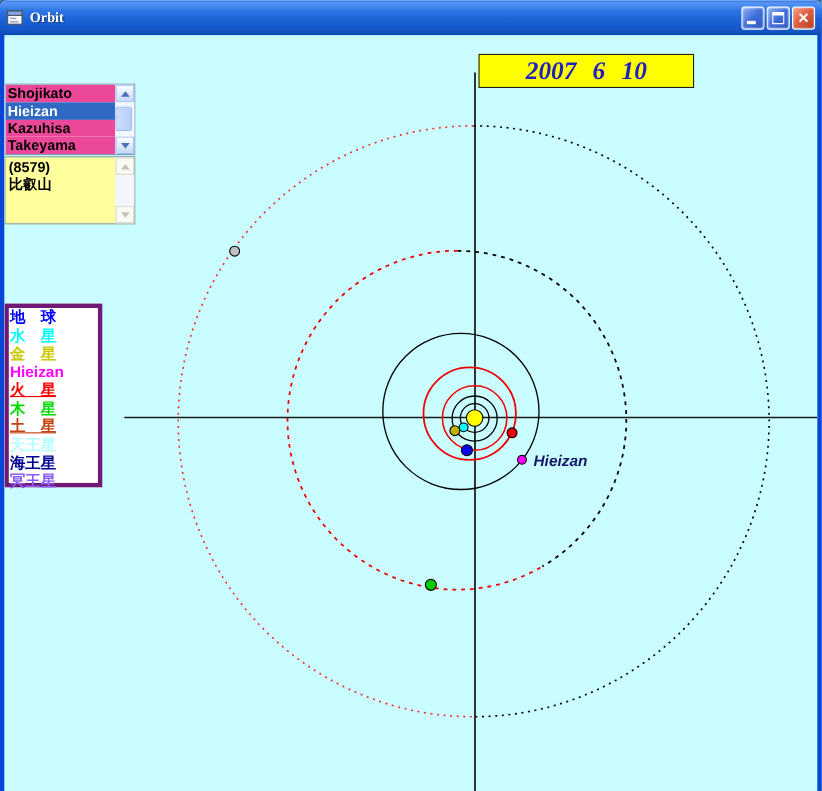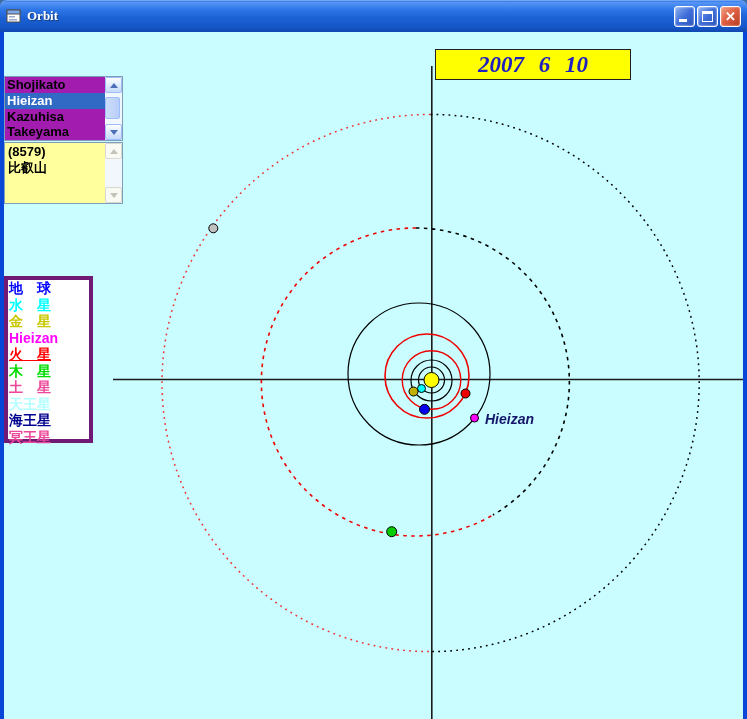--- a/index.html
+++ b/index.html
@@ -65,21 +65,21 @@
     display:flex; align-items:center; justify-content:center;margin-top:16px;
   }
 
   
   .listbox {
     position:absolute; left:0; top:44px; width:119px; height:65px; z-index:2;
     border:1px solid #7F9DB9; background:#fff; display:flex;
   }
   .obs-items { flex:1 1 auto; overflow:hidden; }
   .obs-item {
-    height:15.75px; background:#a21caf; color:#000;
+    height:15.75px; background:#ec4899; color:#000;
     font-size:13px; font-weight:bold; line-height:15.5px; padding-left:2px;
     white-space:nowrap;
   }
   .obs-item.selected { background:#316AC5; color:#fff; }
 
   
   .infobox {
     position:absolute; left:0; top:110px; width:119px; height:62px; z-index:2;
     border:1px solid #7F9DB9; background:#FFFF9E; display:flex;gap:36px;
   }
@@ -207,21 +207,21 @@
     </div>
 
     <div class="legend">
       <div>
           <div class="legend-item" style="color: rgb(0, 0, 255);">地　球</div>
           <div class="legend-item" style="color: rgb(0, 255, 255);">水　星</div>
           <div class="legend-item" style="color: rgb(200, 200, 0);">金　星</div>
           <div class="legend-item" style="color: rgb(255, 0, 255);">Hieizan</div>
           <div class="legend-item" style="color: rgb(255, 0, 0); text-decoration: underline;">火　星</div>
           <div class="legend-item" style="color: rgb(0, 220, 0);">木　星</div>
-          <div class="legend-item" style="color: #ec4899;">土　星</div>
+          <div class="legend-item" style="color: #c2410c; text-decoration: underline;">土　星</div>
           <div class="legend-item" style="color: rgb(180, 255, 255);">天王星</div>
           <div class="legend-item" style="color: rgb(0, 0, 144);">海王星</div>
-          <div class="legend-item" style="color: #ec4899;">冥王星</div>
+          <div class="legend-item" style="color: #8b5cf6;">冥王星</div>
         </div>
     </div>
 
   </div>
 </div>
 
 </body></html>

